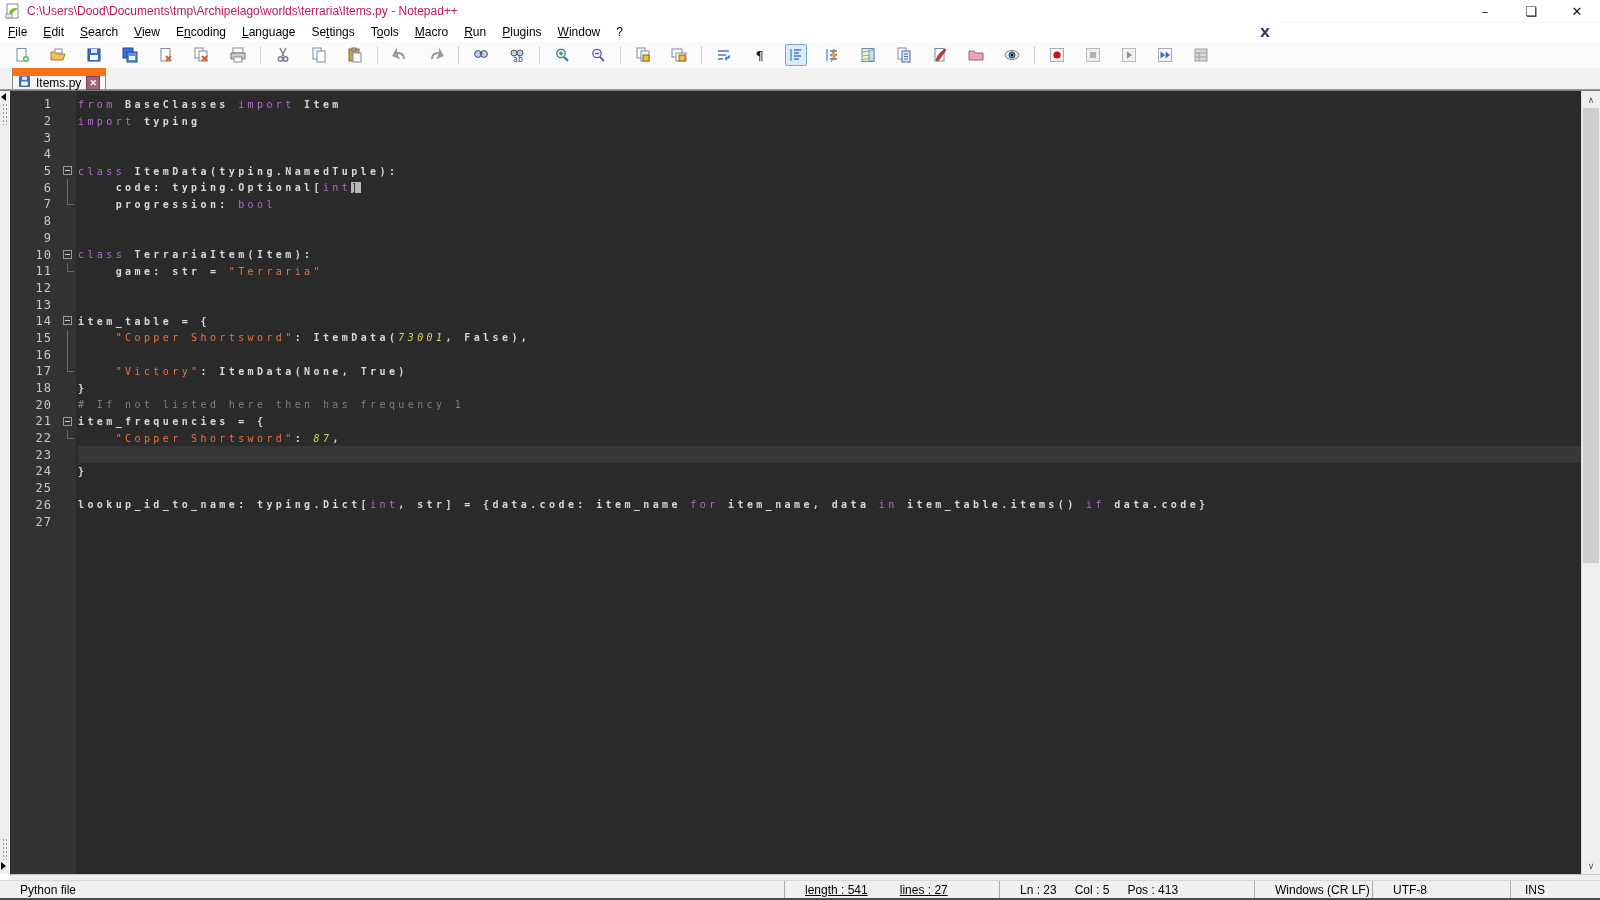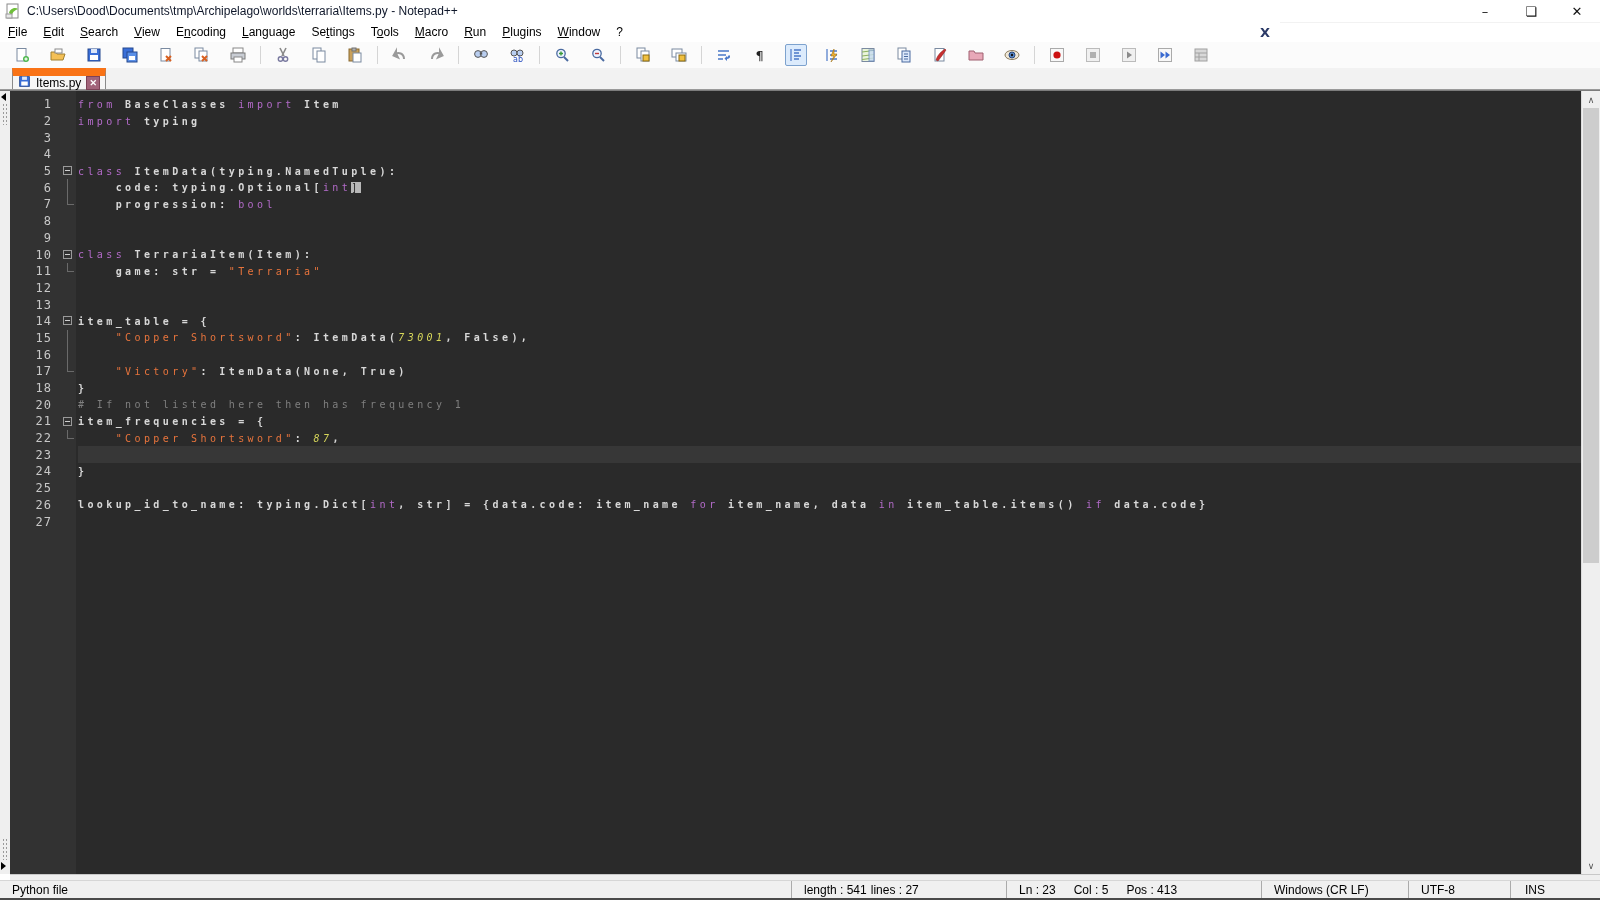--- a/index.html
+++ b/index.html
@@ -3,21 +3,21 @@
 <meta charset="utf-8">
 <style>
   html,body{margin:0;padding:0;}
   body{width:1600px;height:900px;position:relative;background:#ffffff;overflow:hidden;
        font-family:"Liberation Sans",sans-serif;-webkit-font-smoothing:antialiased;}
 
   
   .titlebar{position:absolute;left:0;top:0;width:1600px;height:22px;background:#ffffff;
             display:flex;align-items:center;border-bottom:1px solid #f2f2f2;}
   .app-icon{width:16px;height:16px;margin:0 6px 0 5px;flex:0 0 auto;}
-  .title-text{font-size:12px;color:#0f172a;white-space:nowrap;}
+  .title-text{font-size:12px;color:#be185d;white-space:nowrap;}
   .win-btns{margin-left:auto;display:flex;height:22px;}
   .win-btn{width:46px;height:22px;display:flex;align-items:center;justify-content:center;
            font-size:13px;color:#111;cursor:default;font-family:"DejaVu Sans",sans-serif;}
 
   
   .menubar{position:absolute;left:0;top:22px;width:1280px;height:20px;background:#ffffff;
            display:flex;align-items:center;font-size:12px;color:#000;}
   .menu-item{padding:2px 8px;white-space:nowrap;}
   .menu-item u{text-decoration:underline;}
   .menu-close{margin-left:auto;margin-right:10px;color:#2b3a67;font-weight:bold;font-size:13px;
@@ -77,28 +77,28 @@
   .vs-btn{position:absolute;left:0;width:18px;height:17px;background:#efefef;color:#505050;
           display:flex;align-items:center;justify-content:center;font-size:9px;font-family:"DejaVu Sans",sans-serif;}
   .vs-btn.up{top:0;}
   .vs-btn.down{bottom:0;}
   .vs-thumb{position:absolute;left:1px;width:16px;top:17px;height:455px;background:#cdcdcd;}
 
   
   .hstrip{position:absolute;left:10px;top:874px;width:1590px;height:6px;background:#efefef;border-top:1px solid #c8c8c8;box-sizing:border-box;}
   .statusbar{position:absolute;left:0;top:880px;width:1600px;height:18px;background:#f0f0f0;
              display:flex;align-items:stretch;font-size:12px;color:#000;border-top:1px solid #d6d6d6;box-sizing:border-box;}
-  .sb-cell{display:flex;align-items:center;padding:0 12px;white-space:nowrap;box-sizing:border-box;}
+  .sb-cell{display:flex;align-items:center;padding:0 20px;white-space:nowrap;box-sizing:border-box;}
   .sb-cell + .sb-cell{border-left:1px solid #ababab;}
   .sb-doc{flex:1 1 auto;}
-  .sb-len{width:215px;gap:4px;}
+  .sb-len{width:215px;gap:32px;text-decoration:underline;}
   .sb-cur{width:255px;gap:18px;}
   .sb-eol{width:118px;}
-  .sb-enc{width:102px;margin-left:29px;}
-  .sb-ins{width:90px;padding-left:14px;}
+  .sb-enc{width:102px;}
+  .sb-ins{width:90px;padding-left:14px;margin-left:36px;}
   .bottom-edge{position:absolute;left:0;top:898px;width:1600px;height:2px;background:#4a4a4a;}
 </style>
 </head>
 <body>
 
 <div class="titlebar">
   <span class="app-icon">
     <svg width="16" height="16" viewBox="0 0 16 16">
       <rect x="2" y="1" width="11" height="14" fill="#fff" stroke="#8a8a8a"></rect>
       <path d="M4 10 C5 5, 11 4, 13 6 C11 7, 8 8, 7 12 Z" fill="#6fbf3a"></path>

